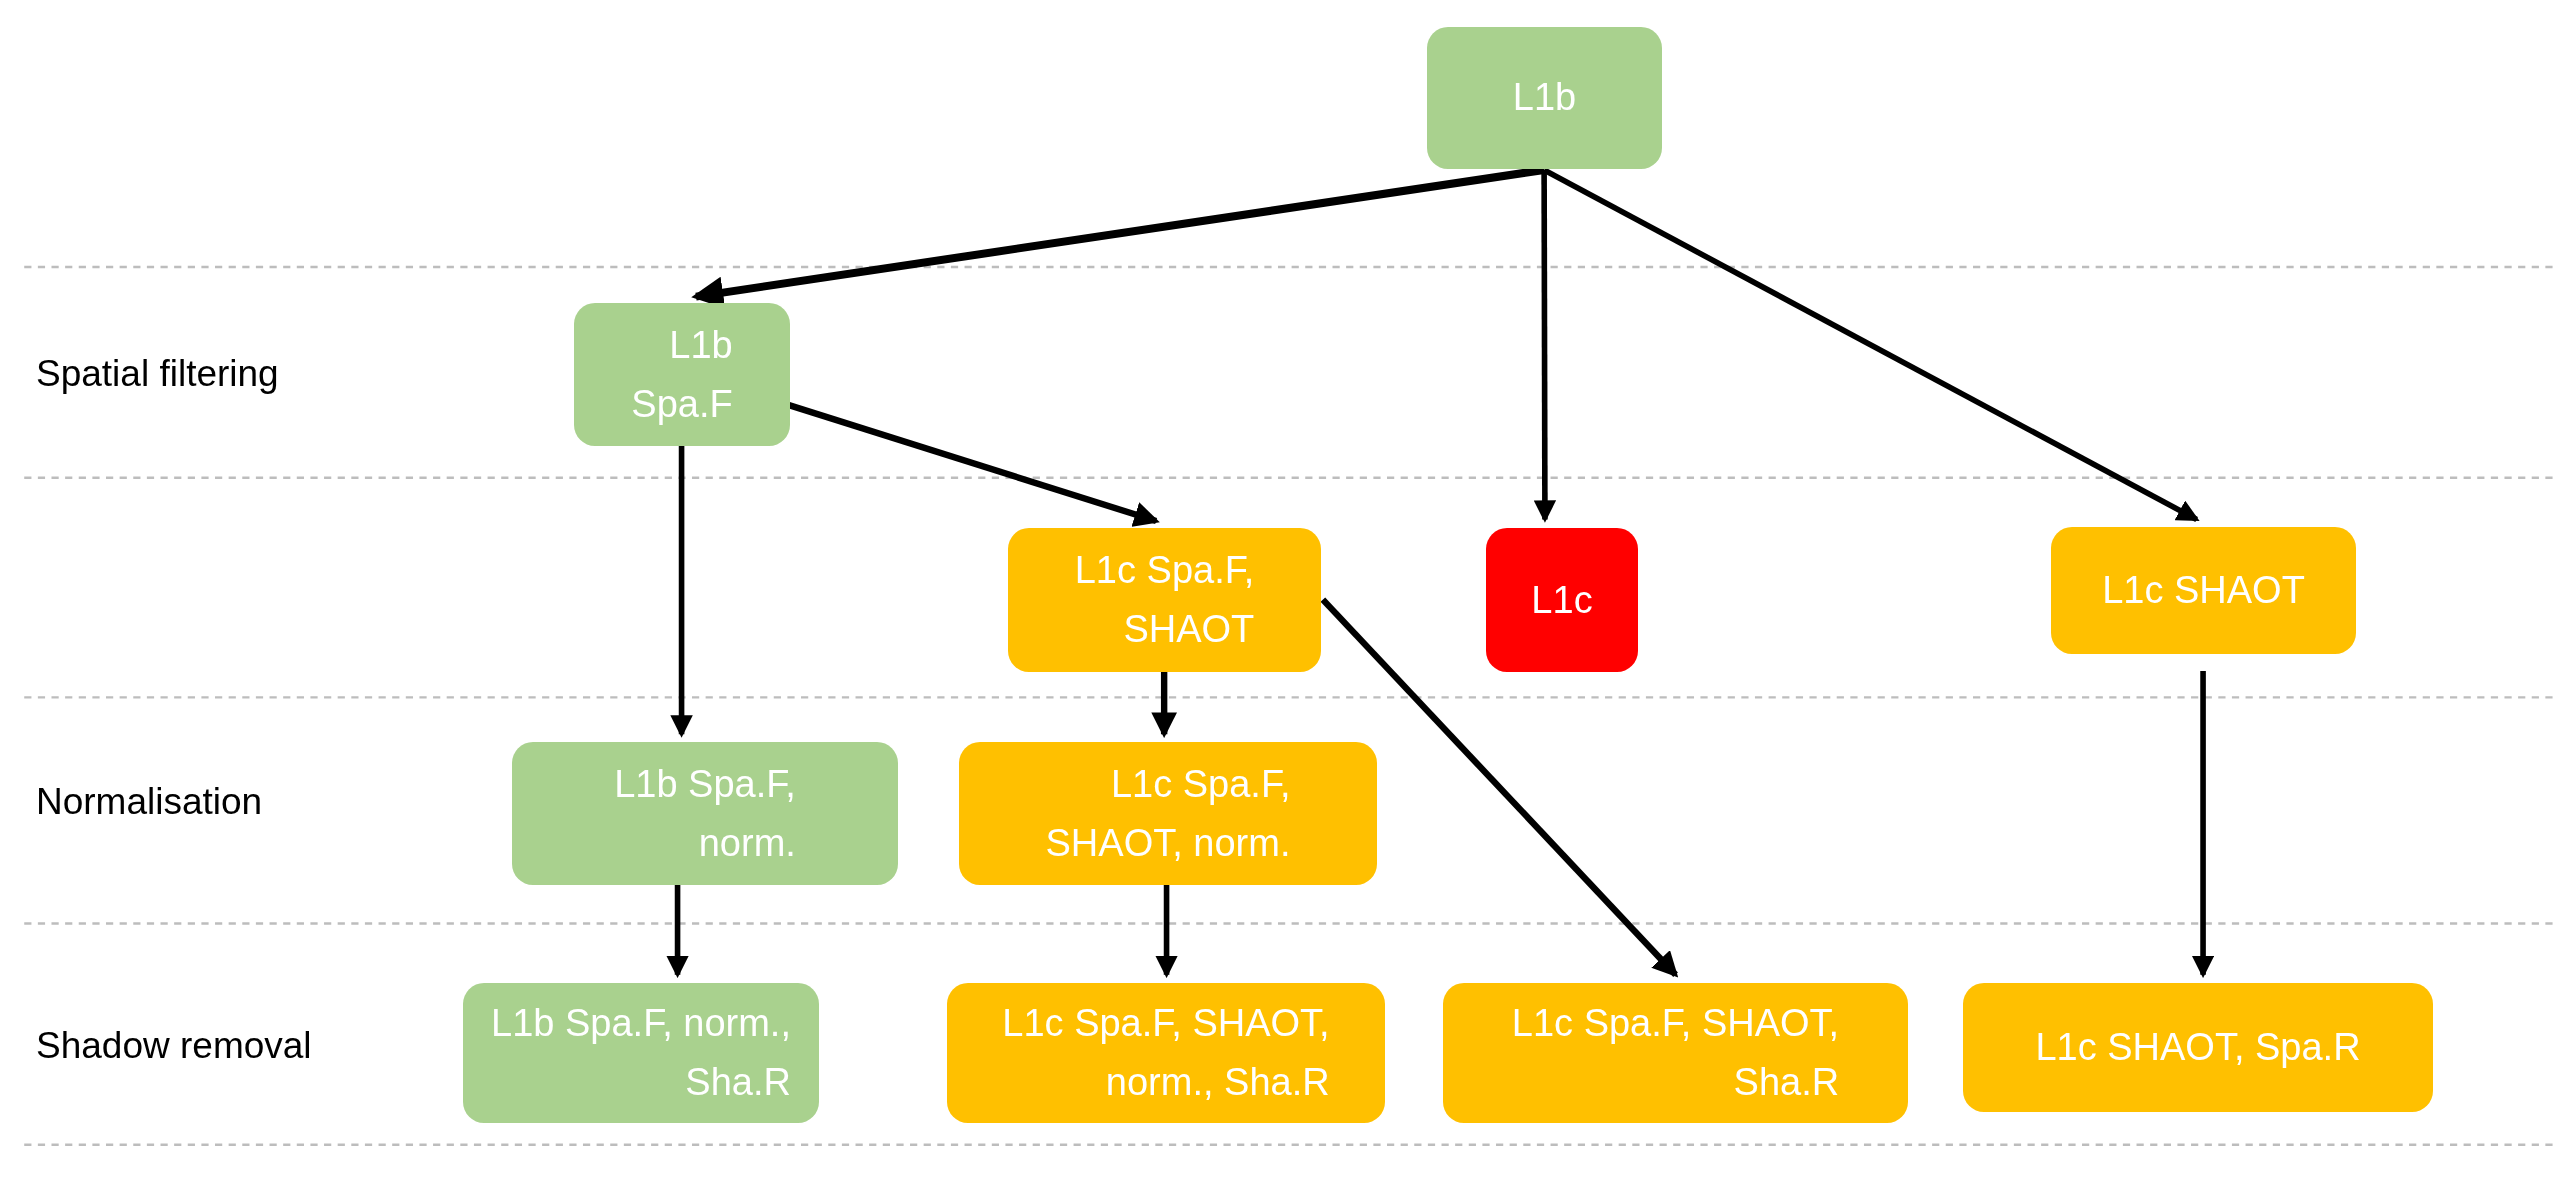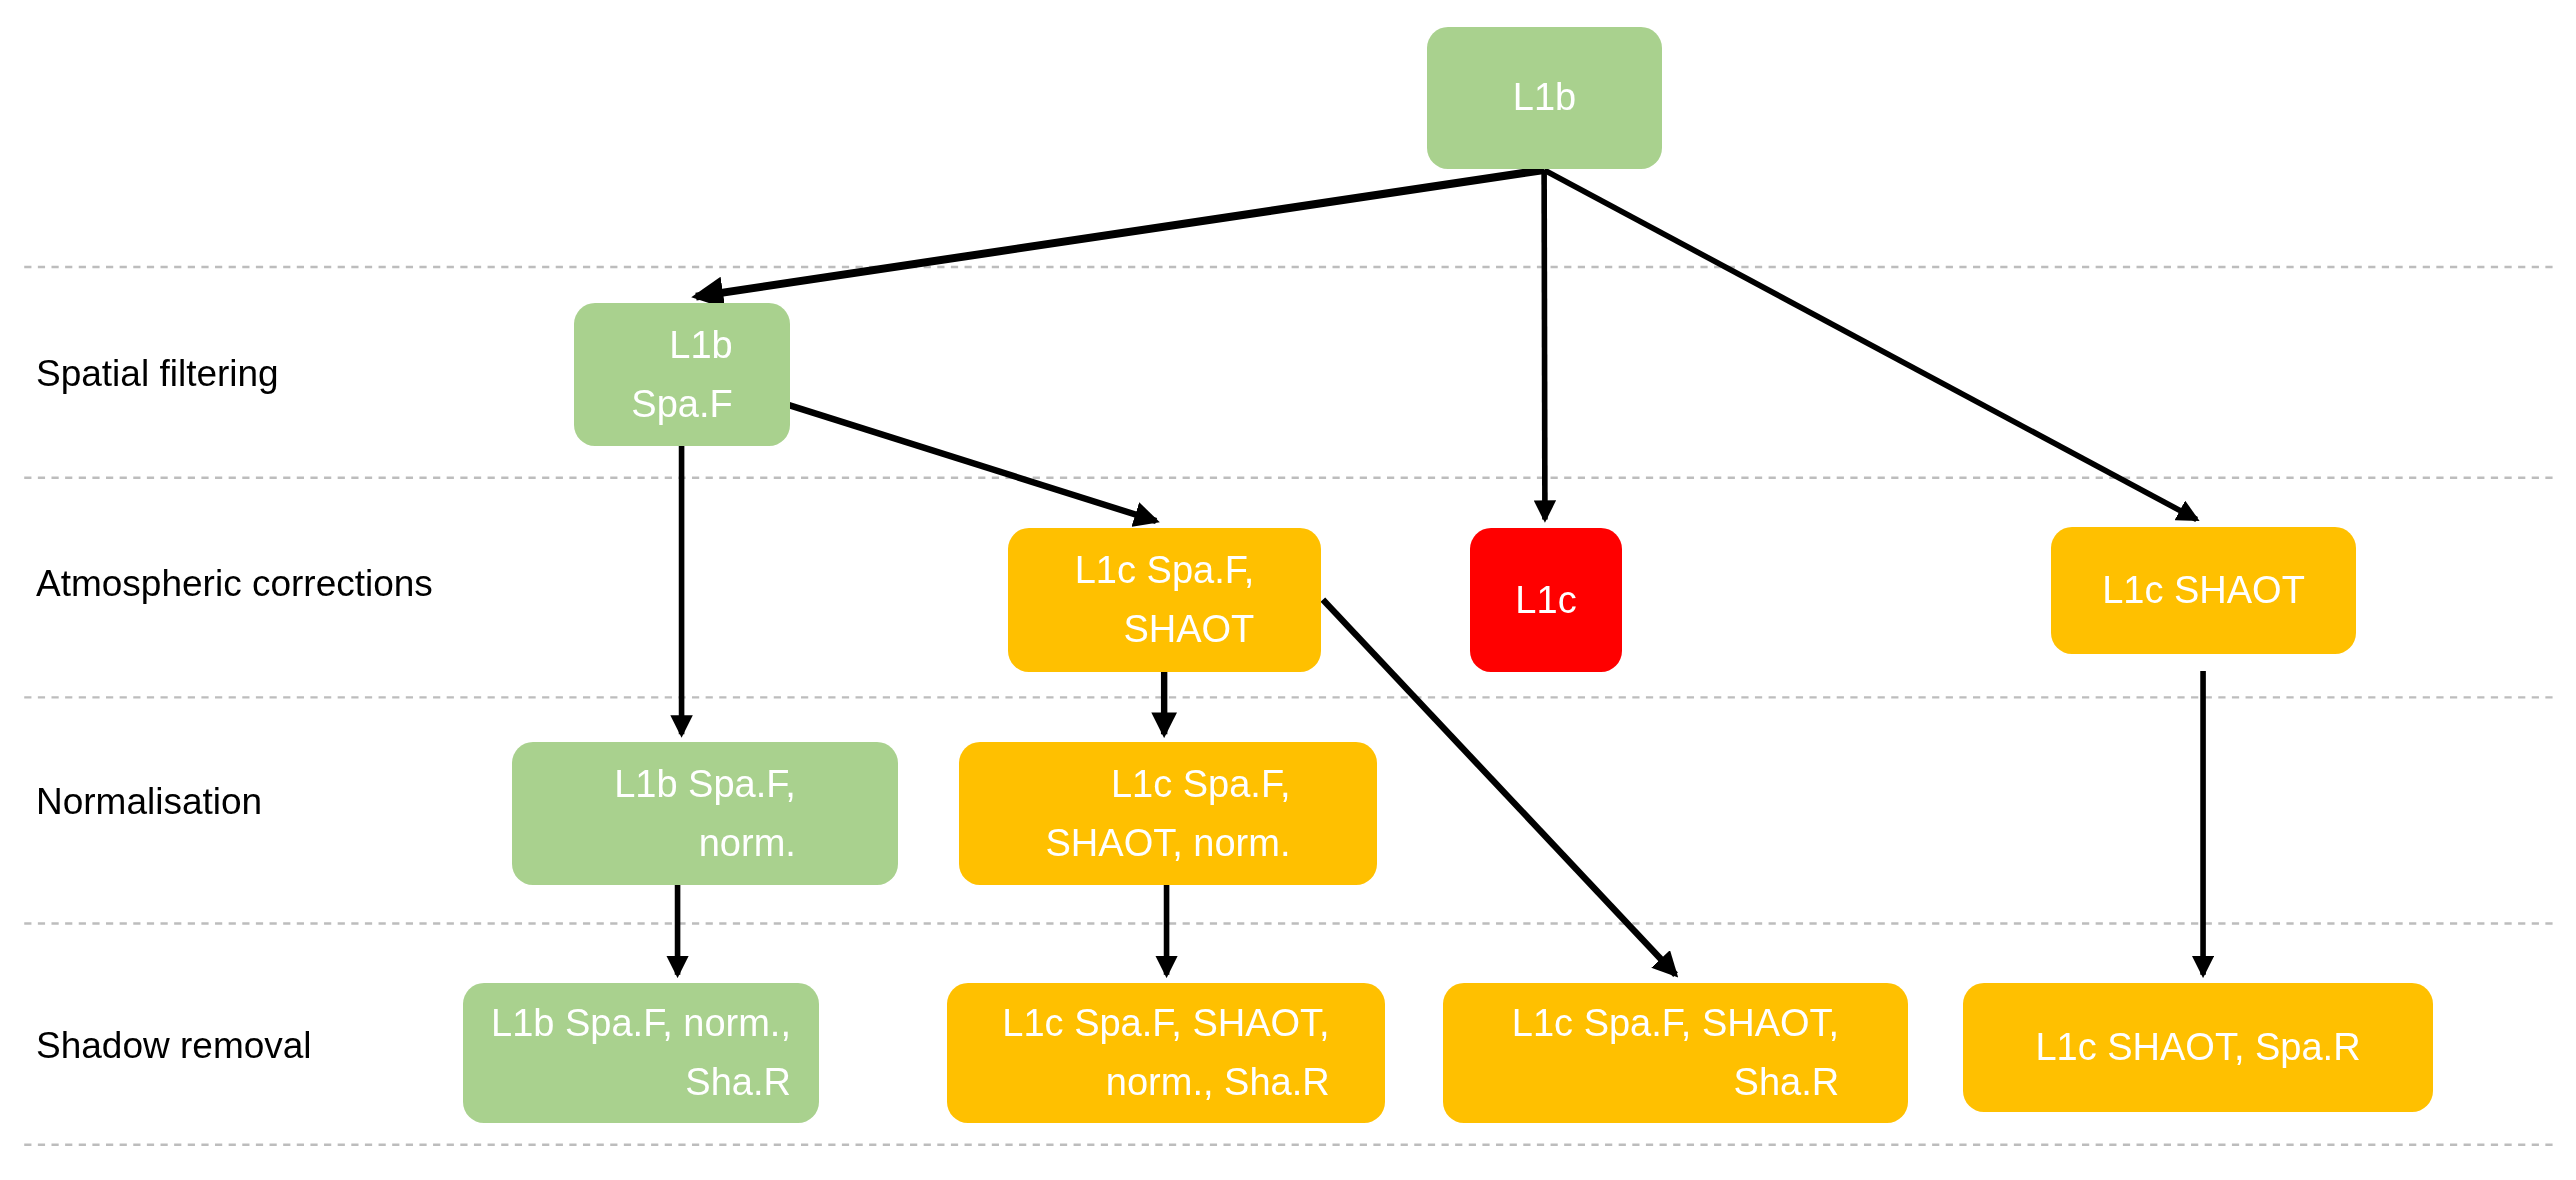--- a/index.html
+++ b/index.html
@@ -18,21 +18,21 @@
     display:flex;align-items:center;justify-content:center;
     text-align:right;
     color:#ffffff;
     font-size:38px;line-height:1.55;
     white-space:pre-line;
     border-radius:21px;
     box-sizing:border-box;
   }
   .green{background:#A9D18E;}
   .orange{background:#FFC000;}
-  .red{background:#FF0000;}
+  .red{background:#FF0000;margin-left:16px;}
   .rowlabel{
     position:absolute;left:36px;
     transform:translateY(-50%);
     font-size:37px;
     color:#000000;
     white-space:nowrap;
   }
 </style>
 </head>
 <body>
@@ -58,21 +58,20 @@
     <line class="edge" x1="983" y1="505" x2="1442" y2="650" stroke-width="8" marker-end="url(#ah)"></line>
     <line class="edge" x1="850" y1="556" x2="850" y2="916" stroke-width="7" marker-end="url(#ah)"></line>
     <line class="edge" x1="1452" y1="837" x2="1452" y2="916" stroke-width="8" marker-end="url(#ah)"></line>
     <line class="edge" x1="1650" y1="748" x2="2090" y2="1216" stroke-width="8" marker-end="url(#ah)"></line>
     <line class="edge" x1="845" y1="1103" x2="845" y2="1216" stroke-width="7" marker-end="url(#ah)"></line>
     <line class="edge" x1="1455" y1="1103" x2="1455" y2="1216" stroke-width="7" marker-end="url(#ah)"></line>
     <line class="edge" x1="2748" y1="837" x2="2748" y2="1216" stroke-width="7" marker-end="url(#ah)"></line>
   </svg>
 
   <div class="rowlabel" style="top:374px">Spatial filtering</div>
-  <div class="rowlabel" style="top:584px">Atmospheric corrections</div>
   <div class="rowlabel" style="top:802px">Normalisation</div>
   <div class="rowlabel" style="top:1046px">Shadow removal</div>
 
   <div class="node green" style="left:1427px;top:26.5px;width:235px;height:142px">L1b</div>
   <div class="node green" style="left:574px;top:303px;width:216px;height:143px">L1b
 Spa.F</div>
   <div class="node orange" style="left:1008px;top:528px;width:313px;height:144px">L1c Spa.F,
 SHAOT</div>
   <div class="node red" style="left:1470px;top:528px;width:152px;height:144px">L1c</div>
   <div class="node orange" style="left:2051px;top:527px;width:305px;height:127px">L1c SHAOT</div>

